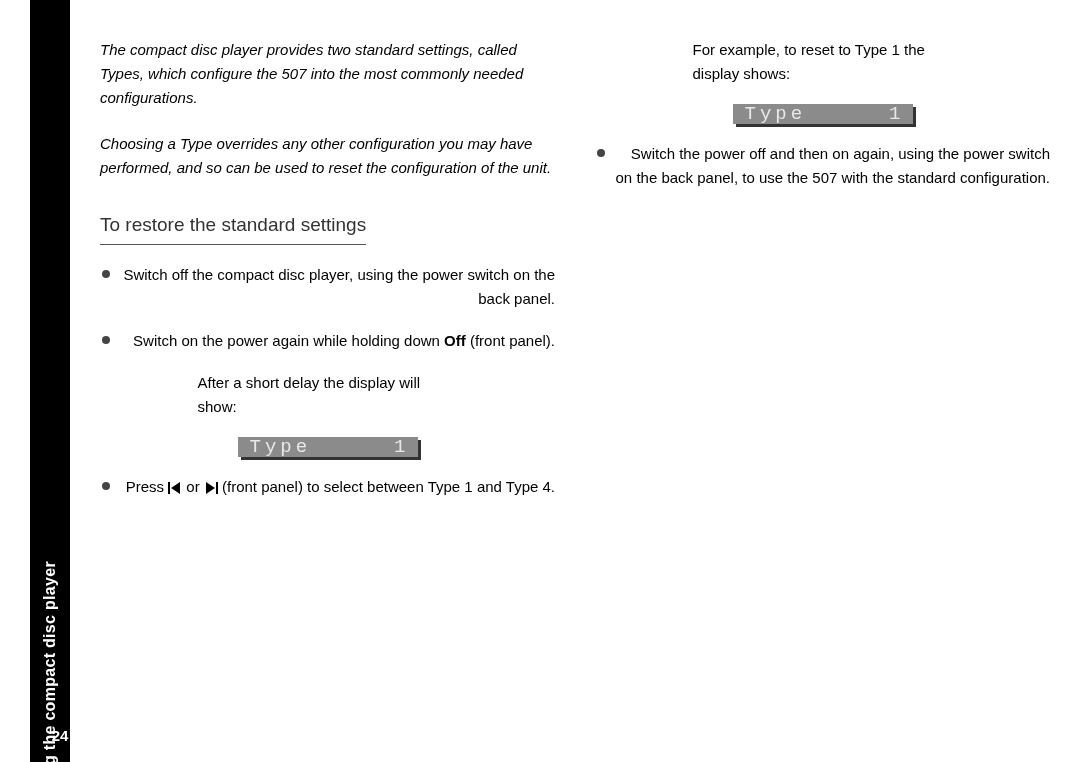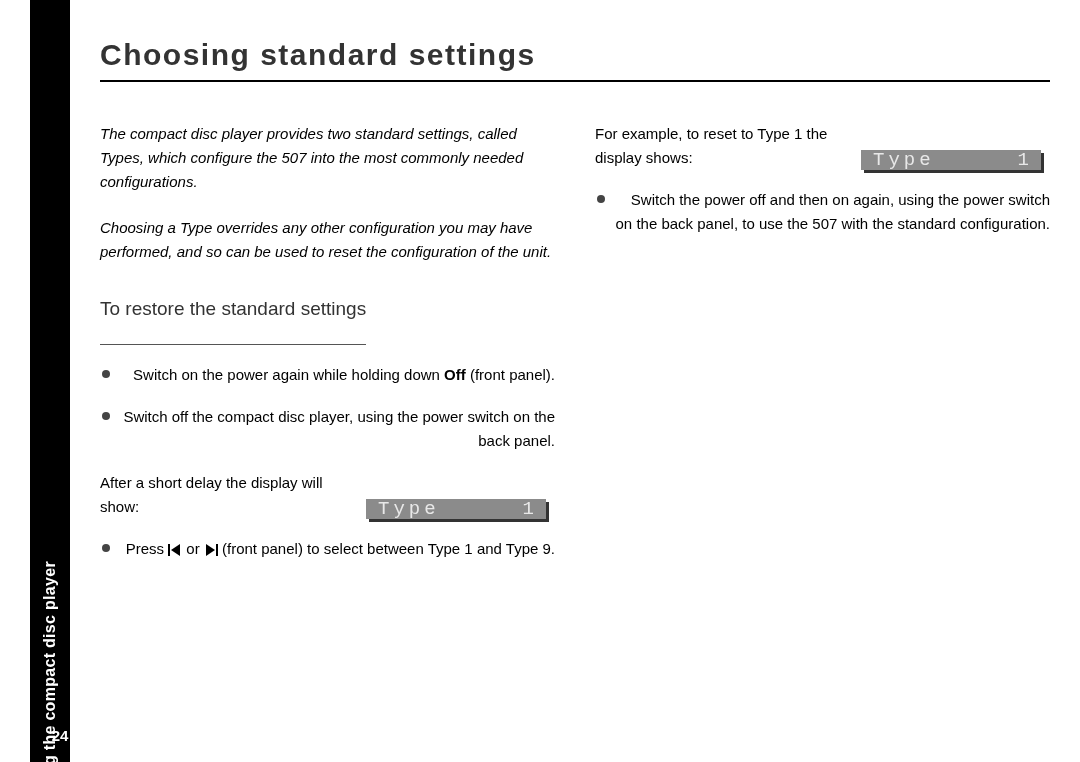--- a/index.html
+++ b/index.html
@@ -48,34 +48,34 @@
     gap: 40px;
   }
   .col { flex: 1; font-size: 15px; line-height: 1.6; }
 
   .para { margin-bottom: 22px; font-style: italic; }
 
   .h2 {
     font-size: 19px; font-weight: normal;
     color: #333;
     border-bottom: 1px solid #555;
-    padding-bottom: 20px;
+    padding-bottom: 4px;
     margin-top: 8px;
     margin-bottom: 18px;
     display: inline-block;
   }
 
   ul.bullets { list-style: none; padding: 0; }
   ul.bullets li { position: relative; padding-left: 20px; margin-bottom: 18px; text-align: right; }
   ul.bullets li::before {
     content: ""; position: absolute; left: 2px; top: 7px;
     width: 8px; height: 8px; border-radius: 50%; background: #444;
   }
 
-  .inline-row { display: flex; align-items: flex-end; gap: 6px; margin-bottom: 18px; }
+  .inline-row { display: flex; align-items: center; gap: 18px; margin-bottom: 18px; flex-direction: column; }
   .inline-row .txt { flex: 0 0 auto; max-width: 260px; }
 
   .lcd {
     flex: 0 0 auto;
     width: 180px; height: 20px;
     background: #8b8b8b;
     box-shadow: 3px 3px 0 #333;
     color: #e8e8e8;
     font-family: "Courier New", monospace;
     font-size: 19px;
@@ -112,54 +112,53 @@
 
 <div class="page">
 
   <div class="black-bar">
     <div class="section-title">Configuring the compact disc player</div>
     <div class="page-num">24</div>
   </div>
 
   <div class="content">
 
-    <div class="h1">Choosing standard settings</div>
 
     <div class="columns">
 
       <div class="col">
         <p class="para">The compact disc player provides two standard settings, called Types, which configure the 507 into the most commonly needed configurations.</p>
         <p class="para">Choosing a Type overrides any other configuration you may have performed, and so can be used to reset the configuration of the unit.</p>
 
         <div class="h2">To restore the standard settings</div>
 
         <ul class="bullets">
           <li>
-            <span>Switch on the power again while holding down </span><b>Off</b><span> (front panel).</span>
+            <span>Switch off the compact disc player, using the power switch on the back panel.</span>
           </li>
           <li>
-            <span>Switch off the compact disc player, using the power switch on the back panel.</span>
+            <span>Switch on the power again while holding down </span><b>Off</b><span> (front panel).</span>
           </li>
         </ul>
 
         <div class="inline-row">
           <div class="txt">After a short delay the display will show:</div>
           <div class="lcd">
             <span>Type</span>
             <span class="lcd-right">1</span>
           </div>
         </div>
 
         <ul class="bullets">
           <li>
             <span>Press </span>
             <span class="icon-btn icon-prev"></span>
             <span> or </span>
             <span class="icon-btn icon-next"></span>
-            <span> (front panel) to select between Type 1 and Type 9.</span>
+            <span> (front panel) to select between Type 1 and Type 4.</span>
           </li>
         </ul>
       </div>
 
       <div class="col">
         <div class="inline-row">
           <div class="txt">For example, to reset to Type 1 the display shows:</div>
           <div class="lcd">
             <span>Type</span>
             <span class="lcd-right">1</span>

